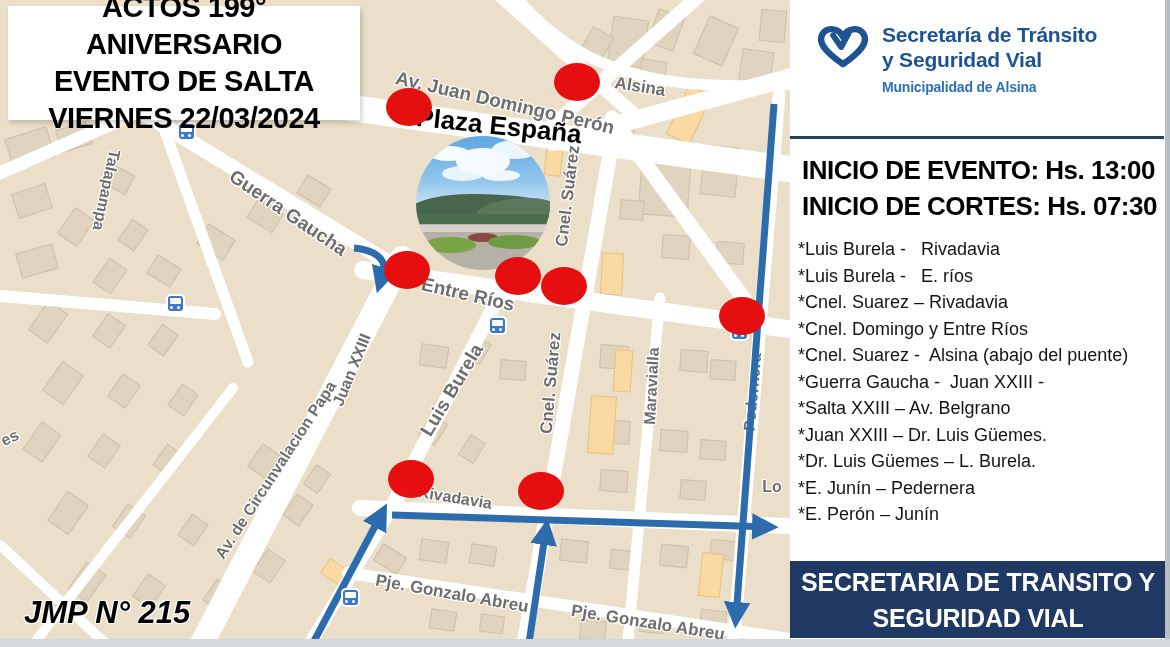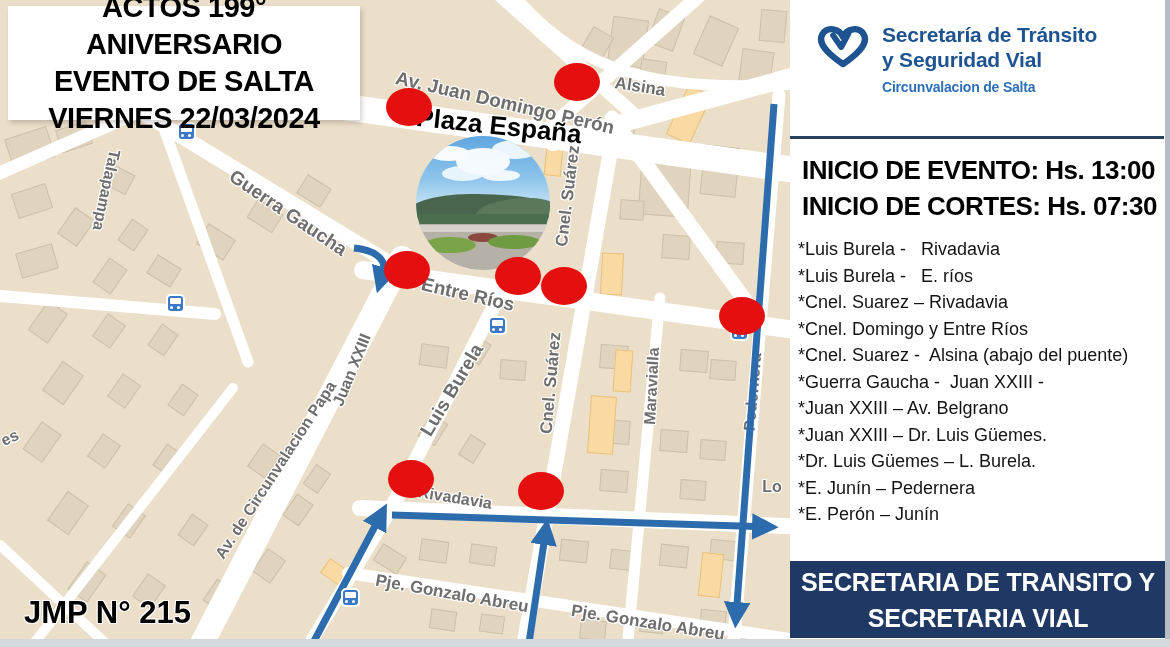--- a/index.html
+++ b/index.html
@@ -51,21 +51,21 @@
   .logo-sub{font-size:14px;font-weight:bold;color:#2e6fb7;margin-top:3px;letter-spacing:-0.2px;}
   .divider{position:absolute;left:0;top:136px;width:374px;height:3px;background:#24425f;}
   .schedule{position:absolute;left:12px;top:152px;font-weight:bold;font-size:26px;line-height:36px;color:#000;letter-spacing:-0.5px;white-space:nowrap;}
   .closures{position:absolute;left:8px;top:236px;font-size:18px;line-height:26.5px;color:#141414;}
   .closure-item{white-space:pre;}
   .footer-box{position:absolute;left:790px;top:561px;width:376px;height:77px;background:#1f3864;
       color:#fff;font-weight:bold;font-size:25px;line-height:36px;text-align:center;
       display:flex;flex-direction:column;justify-content:center;letter-spacing:-0.2px;}
 
   .jmp{position:absolute;left:24px;top:595px;font-weight:bold;font-size:31px;color:#000;
-      text-shadow:-1px -1px 0 #fff,1px -1px 0 #fff,-1px 1px 0 #fff,1px 1px 0 #fff;}
+      text-shadow:-1px -1px 0 #fff,1px -1px 0 #fff,-1px 1px 0 #fff,1px 1px 0 #fff;font-style:italic;}
 
   
   .edge-right{position:absolute;left:1165px;top:0;width:5px;height:647px;background:#b7bdc5;}
   .edge-bottom{position:absolute;left:0;top:639px;width:1170px;height:8px;background:#d3d8dd;}
 </style>
 </head>
 <body>
 
 <div class="map">
 
@@ -250,44 +250,44 @@
 
 <div class="panel">
   <div class="logo-row">
     <svg width="54" height="50" viewBox="0 0 60 54">
       <path d="M30,16 C26,6 12,4 7,13 C2,22 10,32 30,46 C50,32 58,22 53,13 C48,4 34,6 30,16 Z" fill="none" stroke="#1d5391" stroke-width="7" stroke-linejoin="round" stroke-linecap="round"></path>
       <path d="M19,14 L28,27 L36,12" fill="none" stroke="#1d5391" stroke-width="6.5" stroke-linecap="round" stroke-linejoin="round"></path>
     </svg>
     <div class="logo-text">
       <div>Secretaría de Tránsito</div>
       <div>y Seguridad Vial</div>
-      <div class="logo-sub">Circunvalacion de Salta</div>
+      <div class="logo-sub">Municipalidad de Alsina</div>
     </div>
   </div>
   <div class="divider"></div>
   <div class="schedule">
     <div>INICIO DE EVENTO: Hs. 13:00</div>
     <div>INICIO DE CORTES: Hs. 07:30</div>
   </div>
   <div class="closures" id="closure-list">
       <div class="closure-item">*Luis Burela -   Rivadavia</div>
       <div class="closure-item">*Luis Burela -   E. ríos</div>
       <div class="closure-item">*Cnel. Suarez – Rivadavia</div>
       <div class="closure-item">*Cnel. Domingo y Entre Ríos</div>
       <div class="closure-item">*Cnel. Suarez -  Alsina (abajo del puente)</div>
       <div class="closure-item">*Guerra Gaucha -  Juan XXIII -</div>
-      <div class="closure-item">*Juan XXIII – Av. Belgrano</div>
+      <div class="closure-item">*Salta XXIII – Av. Belgrano</div>
       <div class="closure-item">*Juan XXIII – Dr. Luis Güemes.</div>
       <div class="closure-item">*Dr. Luis Güemes – L. Burela.</div>
       <div class="closure-item">*E. Junín – Pedernera</div>
       <div class="closure-item">*E. Perón – Junín</div>
     </div>
 </div>
 
 <div class="footer-box">
   <div>SECRETARIA DE TRANSITO Y</div>
-  <div>SECRETARIA VIAL</div>
+  <div>SEGURIDAD VIAL</div>
 </div>
 
 <div class="jmp">JMP N° 215</div>
 
 <div class="edge-right"></div>
 <div class="edge-bottom"></div>
 
 </body></html>

